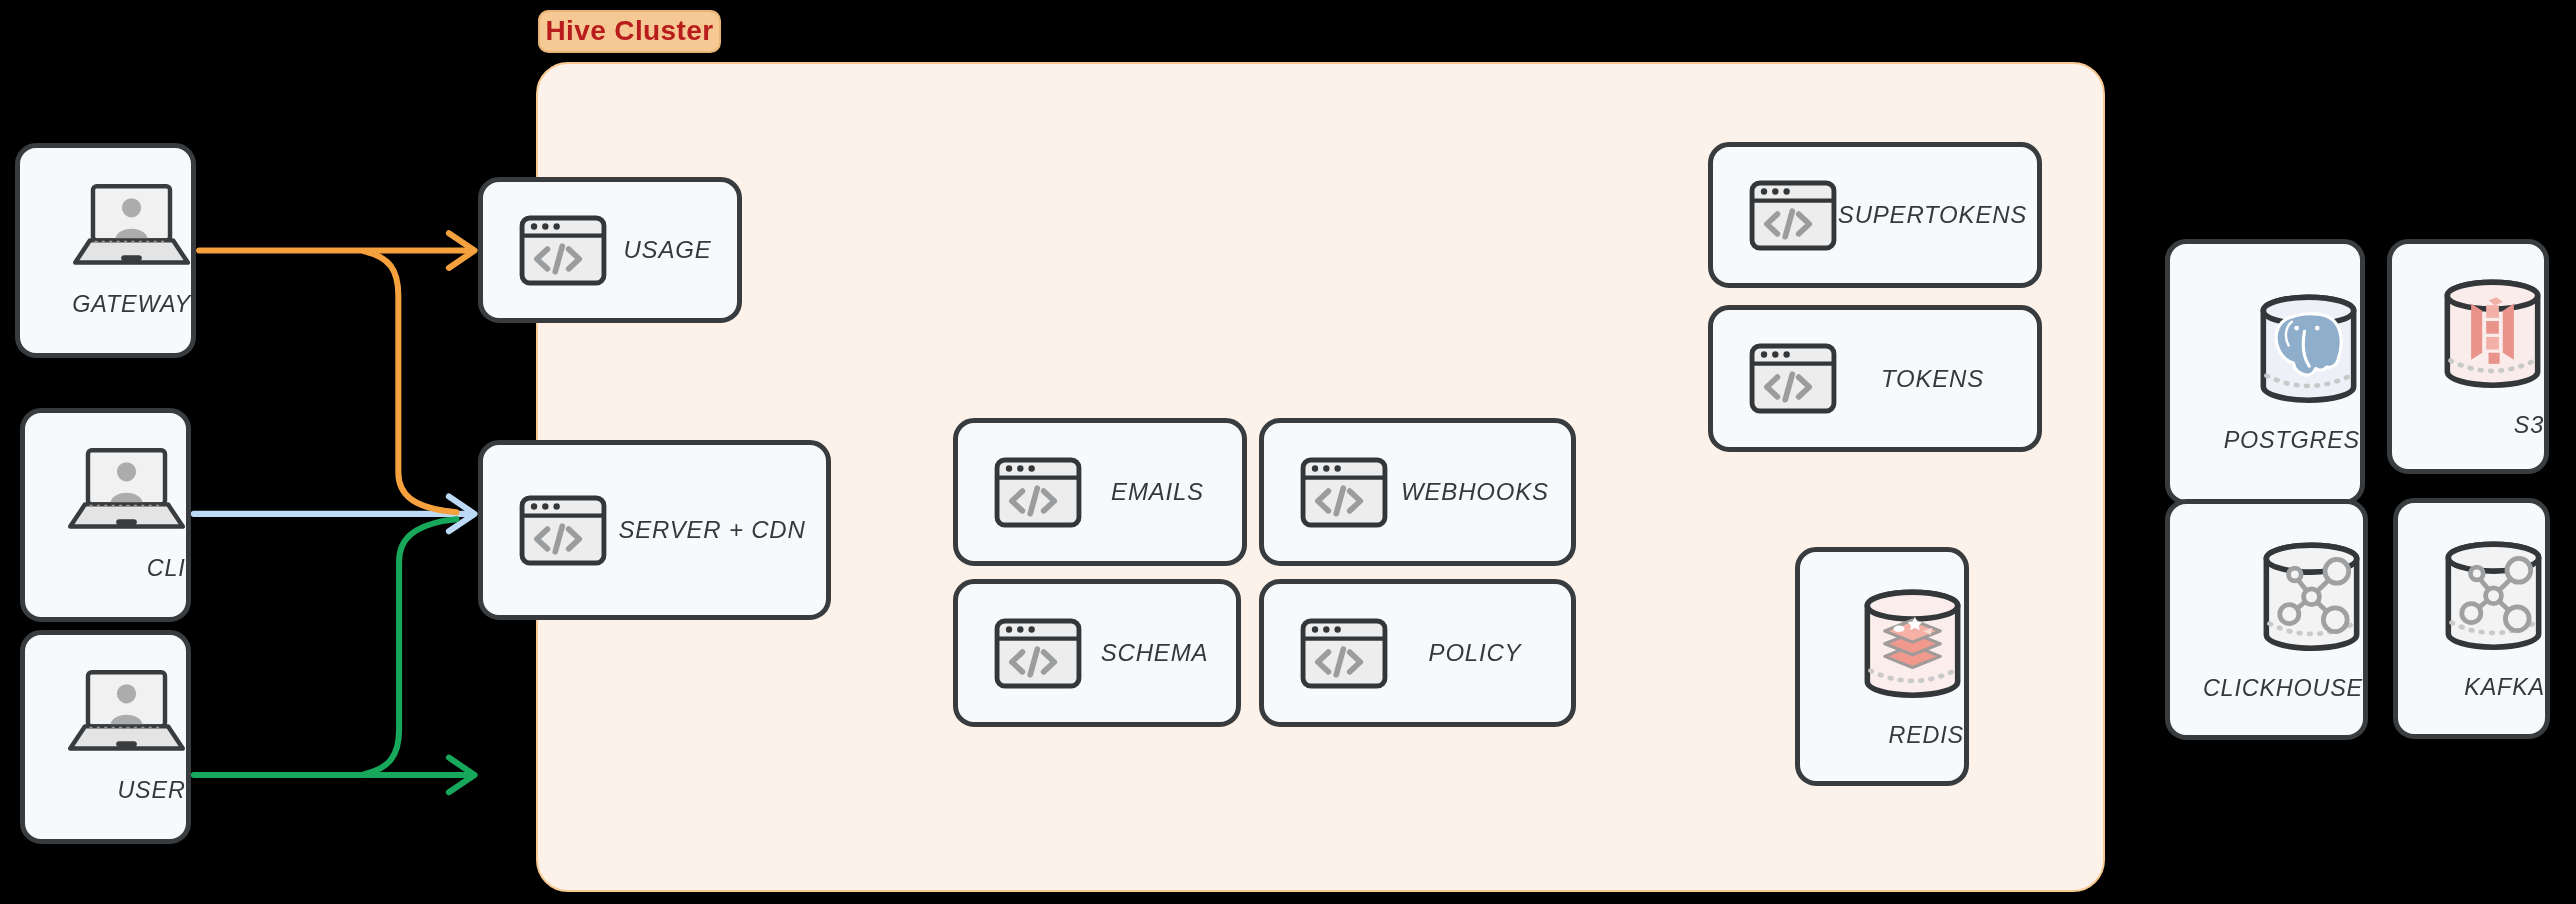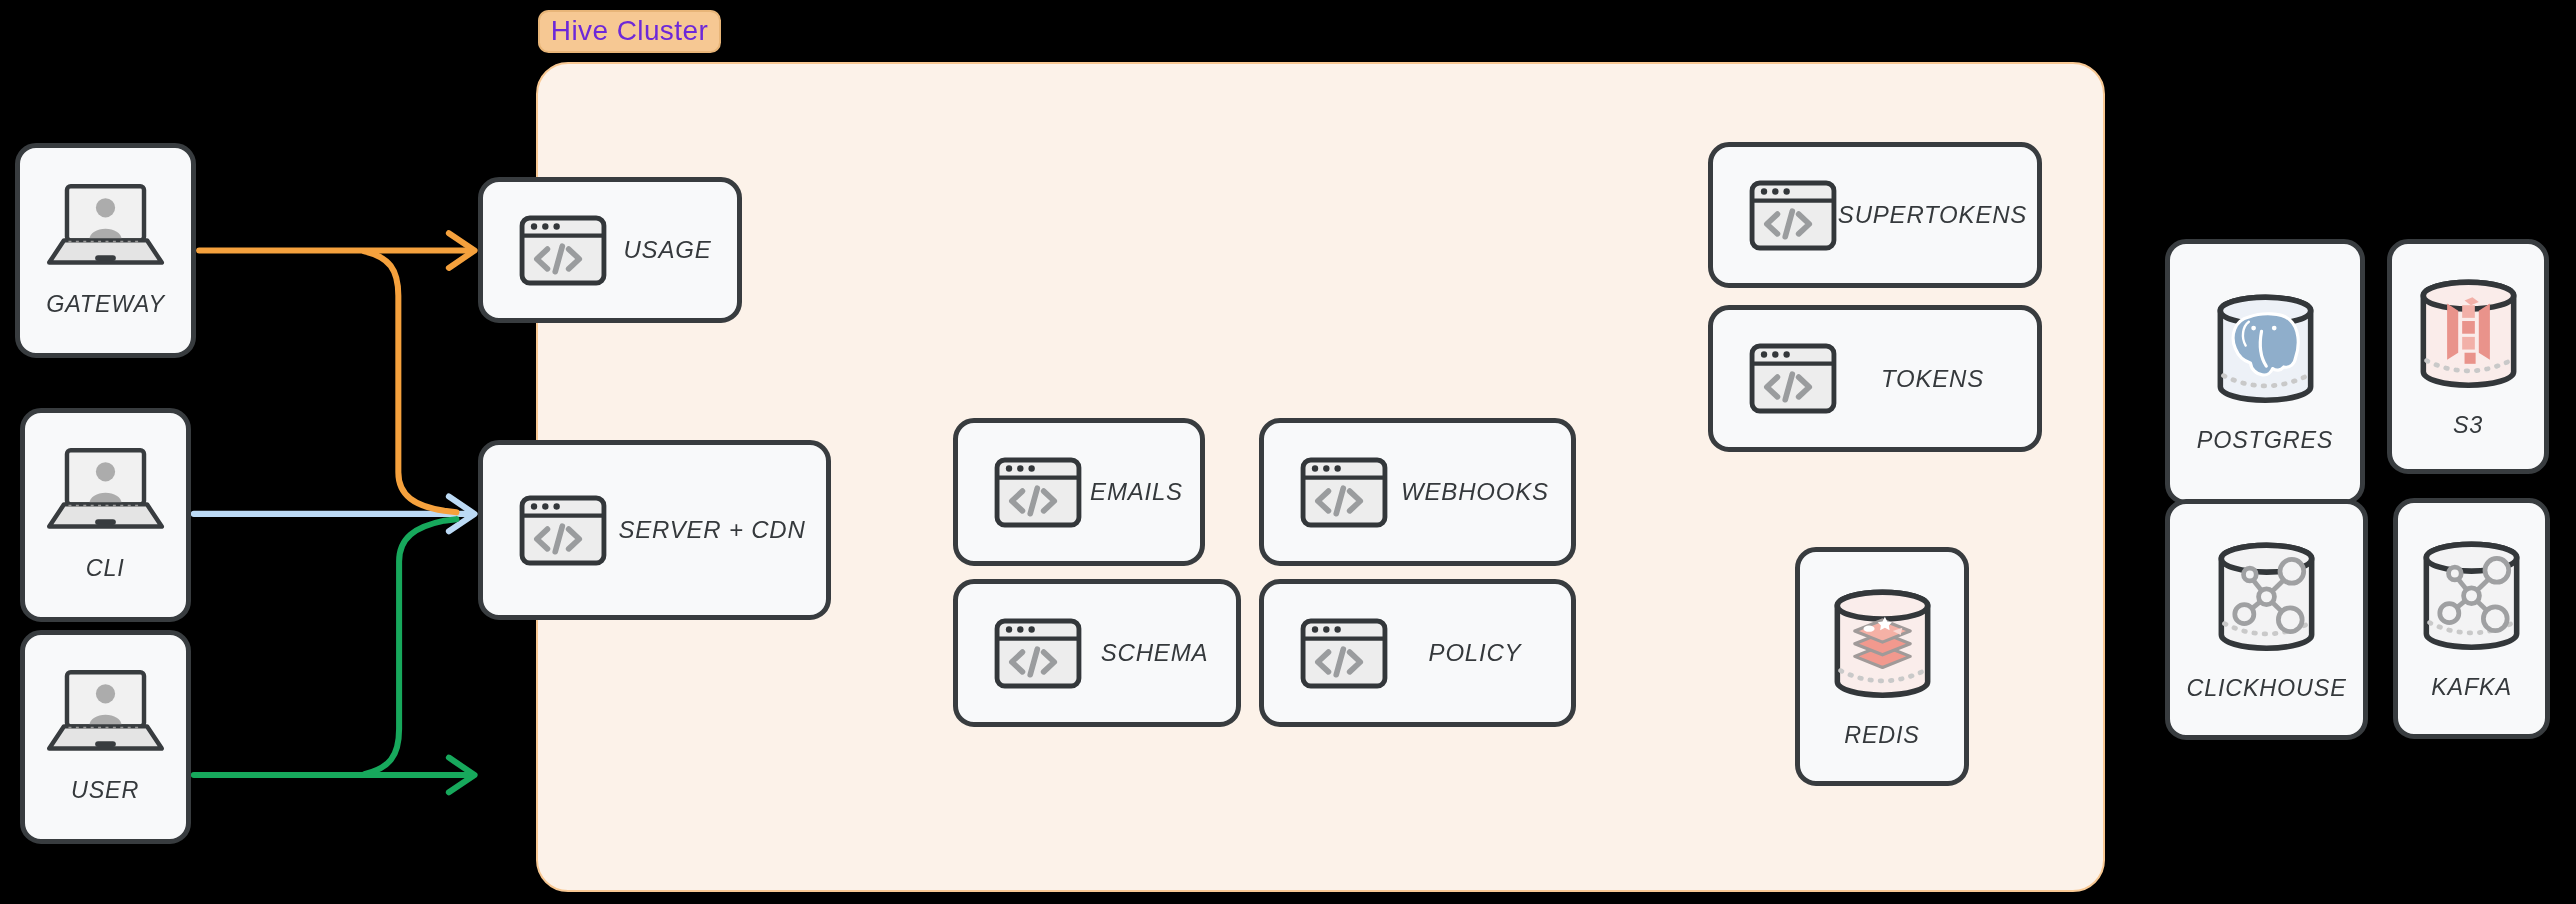--- a/index.html
+++ b/index.html
@@ -4,25 +4,25 @@
 <style>
   html,body{margin:0;padding:0;background:#000;}
   .canvas{position:relative;width:2576px;height:904px;background:#000;overflow:hidden;
           font-family:"Liberation Sans",sans-serif;}
   .arrows{position:absolute;left:0;top:0;z-index:1;}
   .cluster{position:absolute;left:536px;top:62px;width:1569px;height:830px;box-sizing:border-box;
            background:#FCF2E9;border:2.3px solid #F8C893;border-radius:32px;z-index:0;}
   .cluster-label{position:absolute;left:538px;top:9.8px;width:183px;height:43px;box-sizing:border-box;
            background:#F6C893;border:2.3px solid #E8B578;border-radius:10.6px;z-index:2;
            display:flex;align-items:center;justify-content:center;
-           font-size:28px;font-weight:400;color:#6d28d9;letter-spacing:0.4px;}
+           font-size:28px;font-weight:700;color:#b91c1c;letter-spacing:0.4px;}
   .node{position:absolute;background:#F8F9FA;border:5.3px solid #383C3F;border-radius:21px;
         box-sizing:border-box;display:flex;z-index:2;}
   .node.h{flex-direction:row;align-items:center;padding-left:36px;}
-  .node.v{flex-direction:column;align-items:center;justify-content:center;gap:18px;}
+  .node.v{flex-direction:column;align-items:flex-end;justify-content:center;gap:18px;}
   .label{font-style:italic;color:#35393C;font-weight:500;letter-spacing:0.8px;white-space:nowrap;}
   .h .label{flex:1;text-align:center;font-size:24px;padding-right:9px;}
   .v .label{font-size:23.4px;}
   .icon{display:block;line-height:0;}
 </style>
 </head>
 <body>
 
 <div class="canvas">
 
@@ -142,21 +142,21 @@
         <use href="#sym-window"></use>
       </svg>
     <span class="label">USAGE</span>
   </div>
   <div class="node h" style="left:478px;top:440px;width:353px;height:180px">
     <svg class="icon" width="88" height="71" viewBox="0 0 116 94">
         <use href="#sym-window"></use>
       </svg>
     <span class="label">SERVER + CDN</span>
   </div>
-  <div class="node h" style="left:953px;top:418px;width:252px;height:148px">
+  <div class="node h" style="left:953px;top:418px;width:294px;height:148px">
     <svg class="icon" width="88" height="71" viewBox="0 0 116 94">
         <use href="#sym-window"></use>
       </svg>
     <span class="label">EMAILS</span>
   </div>
   <div class="node h" style="left:1259px;top:418px;width:317px;height:148px">
     <svg class="icon" width="88" height="71" viewBox="0 0 116 94">
         <use href="#sym-window"></use>
       </svg>
     <span class="label">WEBHOOKS</span>

